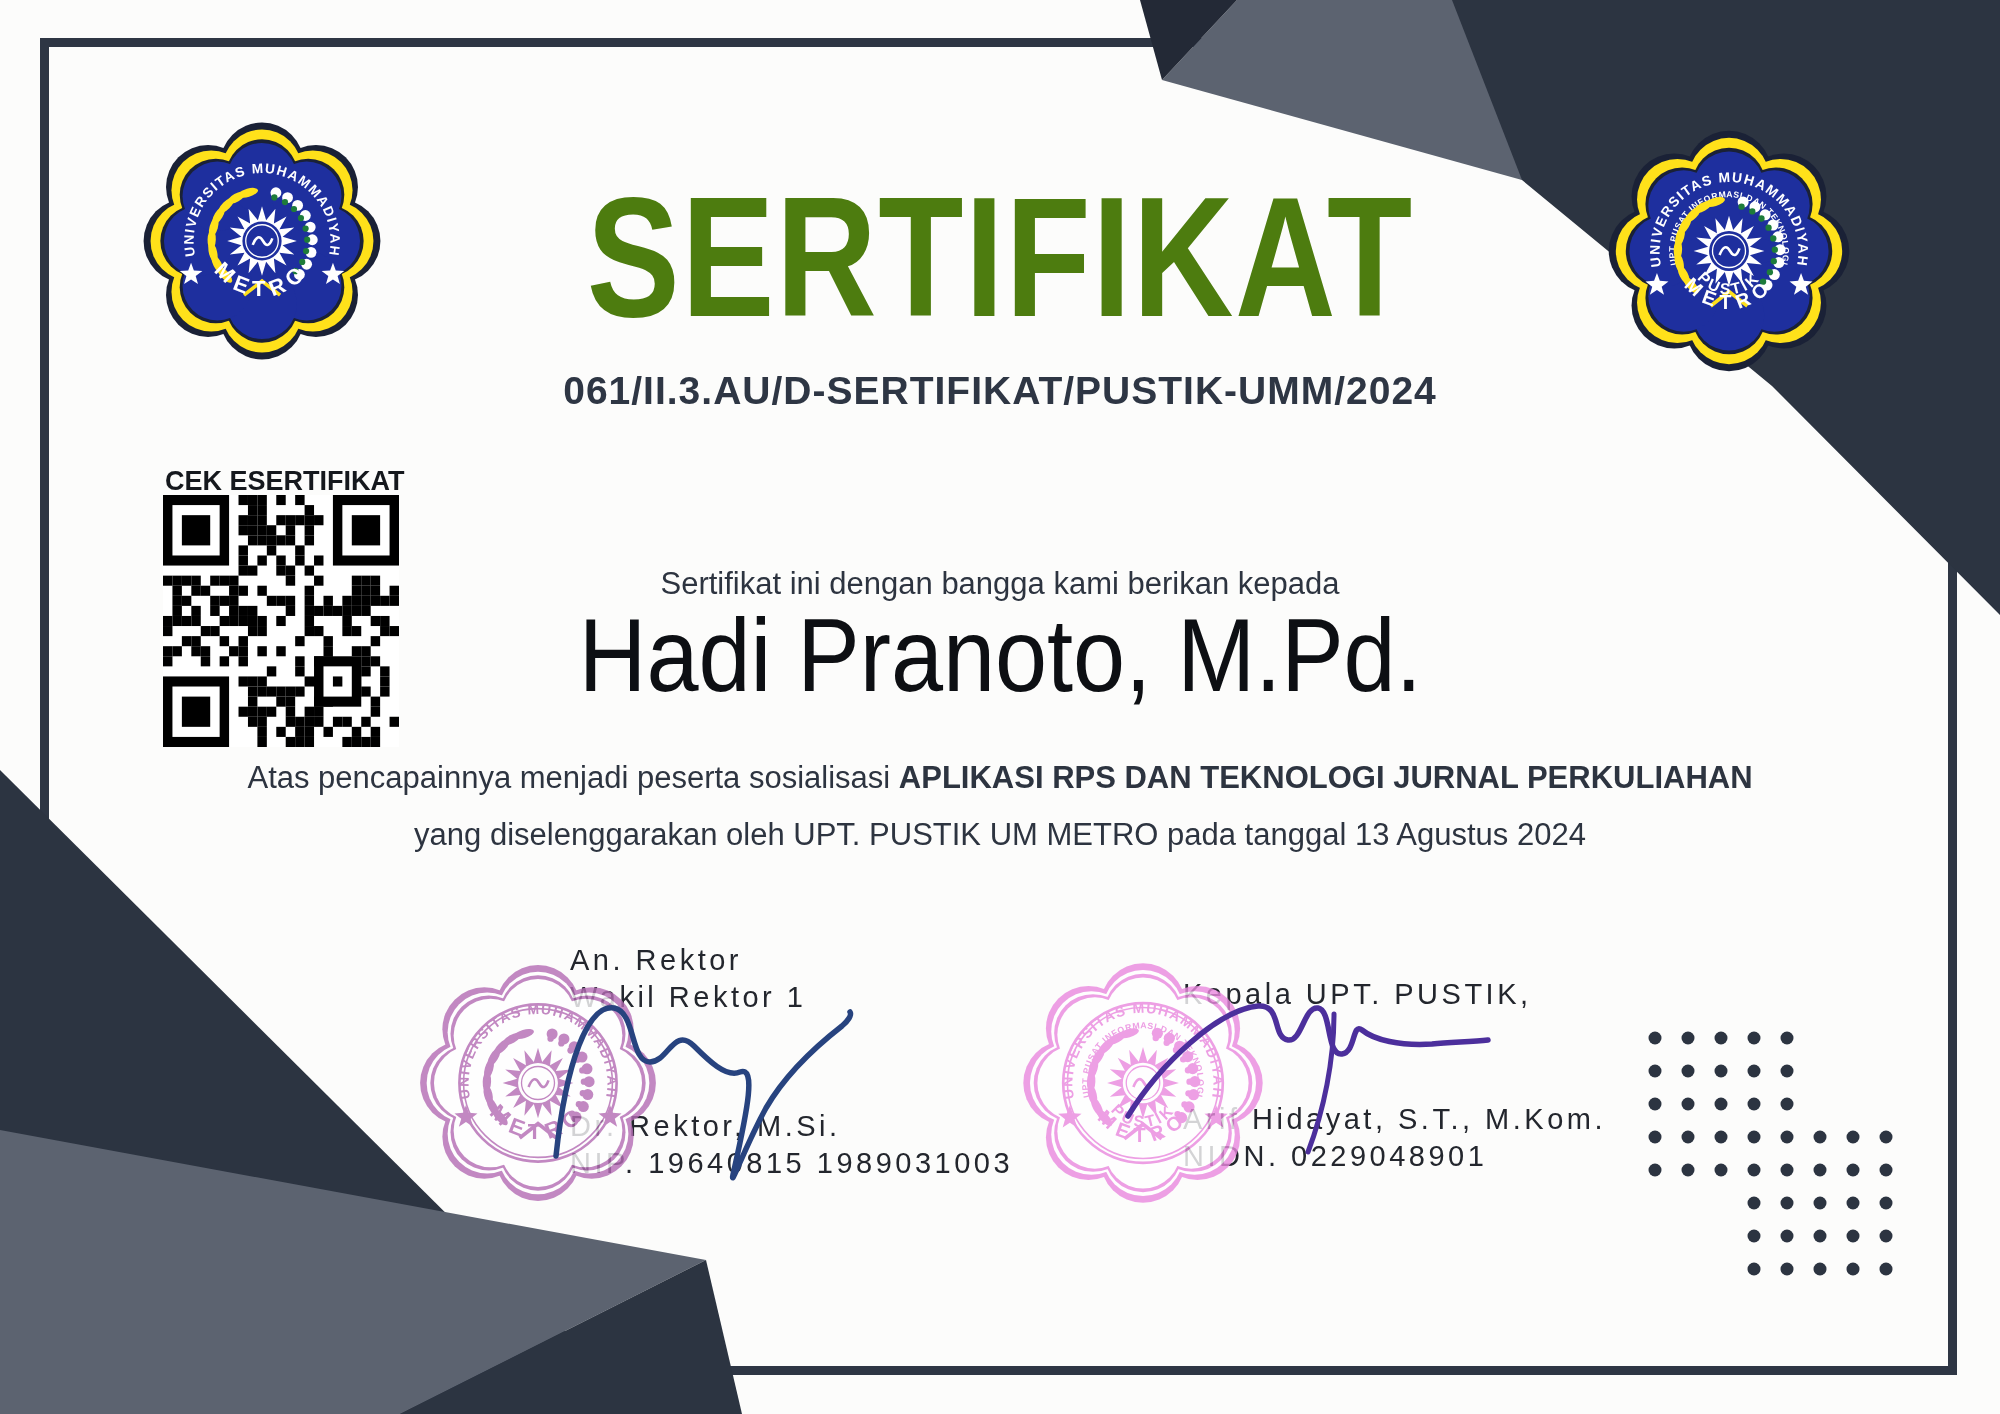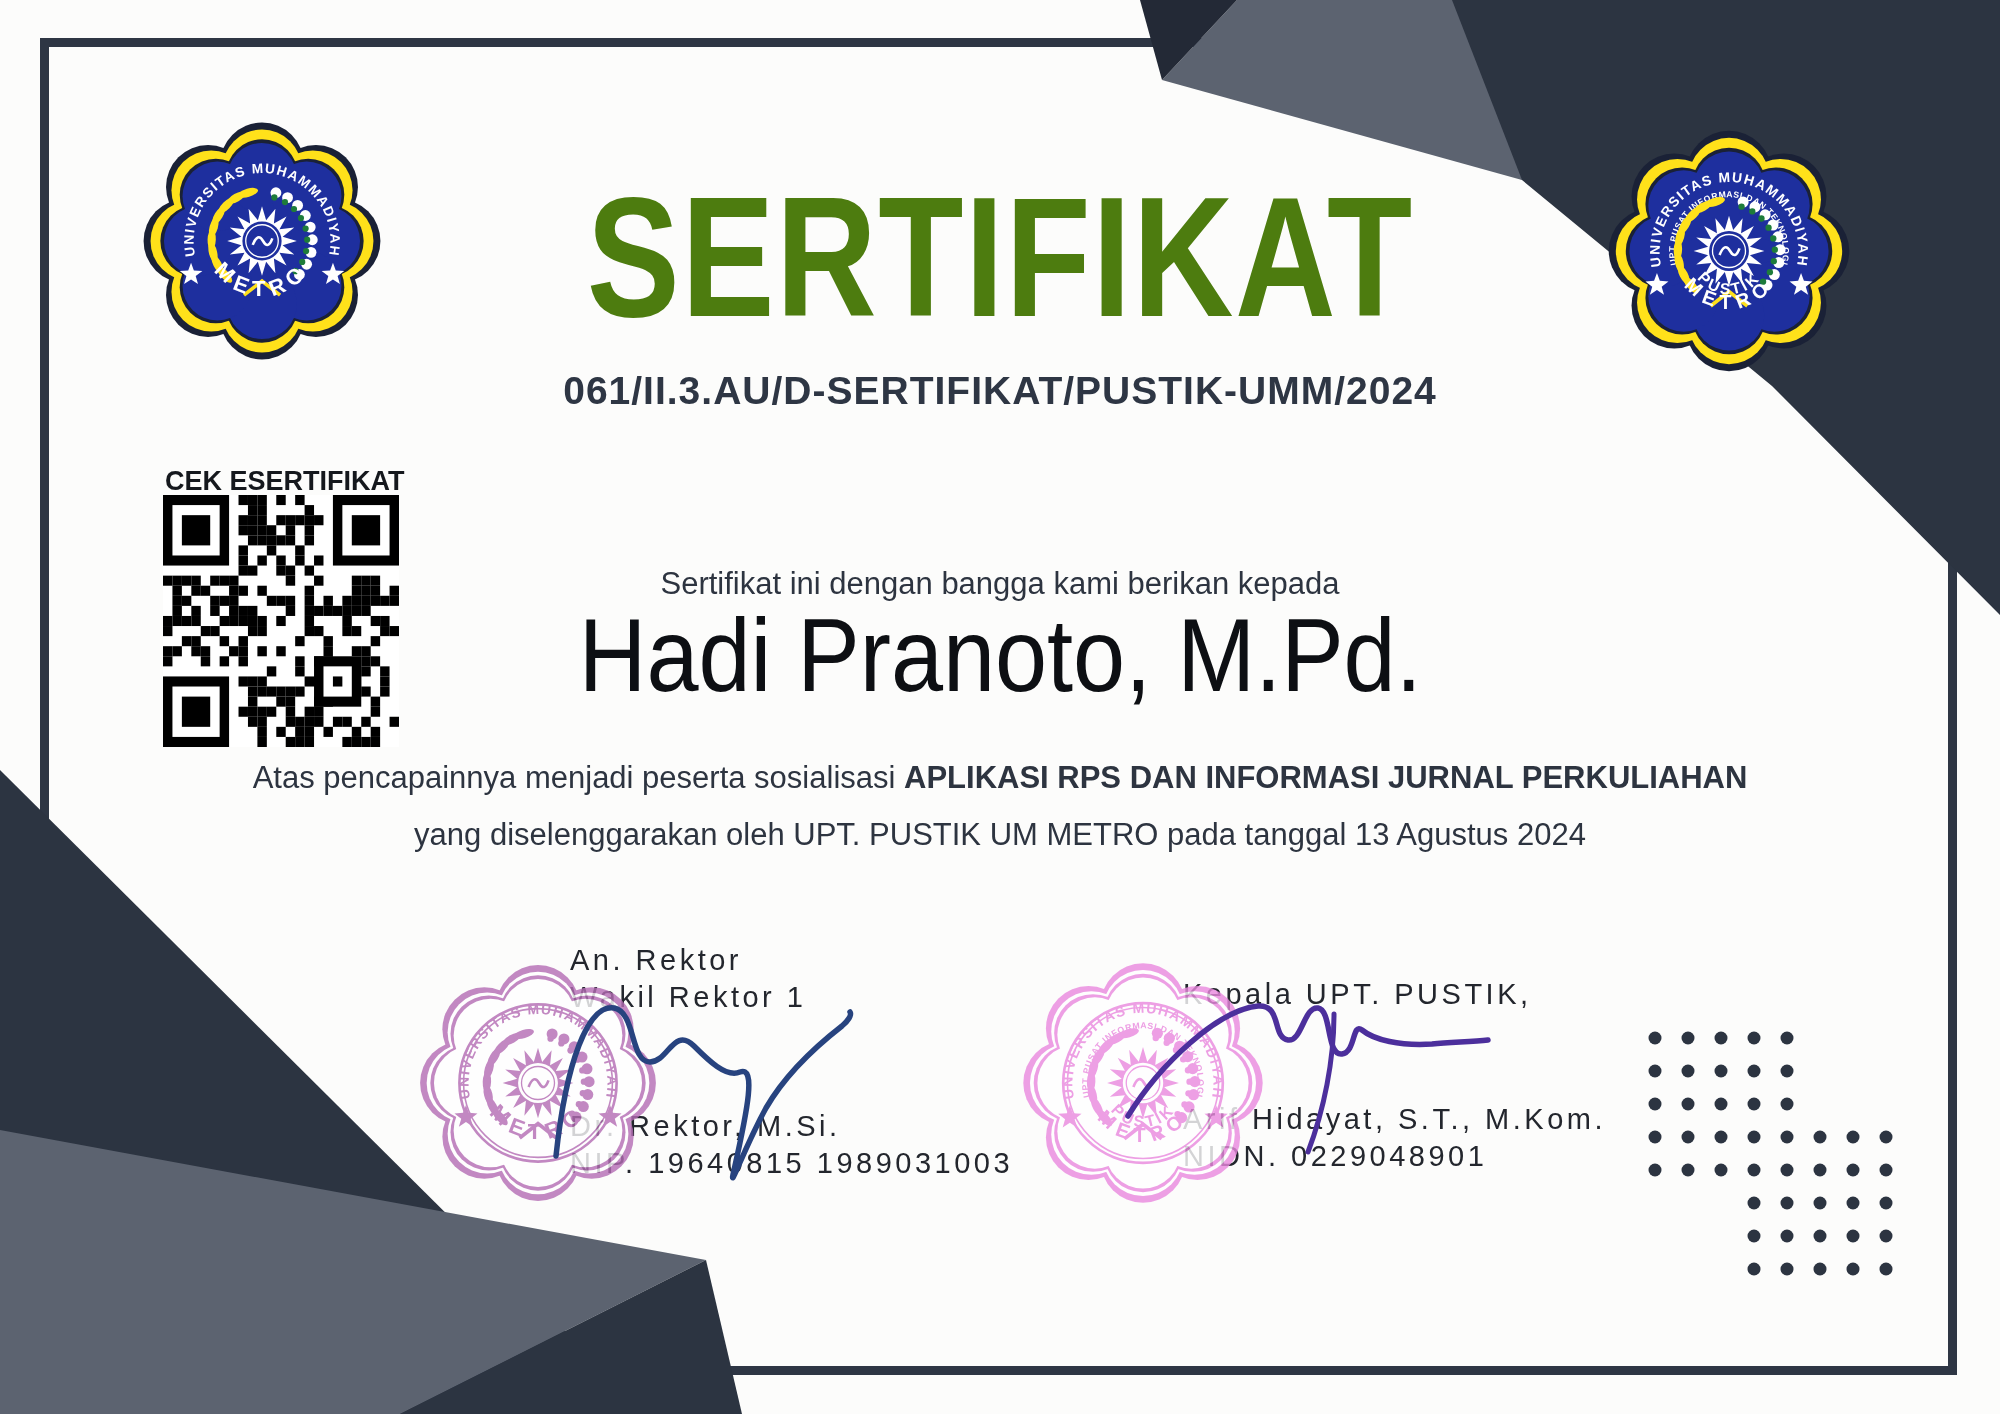--- a/index.html
+++ b/index.html
@@ -474,21 +474,21 @@
         <rect x="0" y="174.6" width="67.89999999999999" height="67.89999999999999" fill="#000"></rect>
         <rect x="9.7" y="184.29999999999998" width="48.5" height="48.5" fill="#fff"></rect>
         <rect x="19.4" y="194" width="29.099999999999998" height="29.099999999999998" fill="#000"></rect>
         <rect x="155.2" y="155.2" width="48.5" height="48.5" fill="#000"></rect>
         <rect x="164.89999999999998" y="164.89999999999998" width="29.099999999999998" height="29.099999999999998" fill="#fff"></rect>
         <rect x="174.6" y="174.6" width="9.7" height="9.7" fill="#000"></rect>
       </svg></div>
 
   <div class="centercol intro">Sertifikat ini dengan bangga kami berikan kepada</div>
   <div class="centercol recipient"><span>Hadi Pranoto, M.Pd.</span></div>
-  <div class="centercol desc d1"><span>Atas pencapainnya menjadi peserta sosialisasi </span><b>APLIKASI RPS DAN INFORMASI JURNAL PERKULIAHAN</b></div>
+  <div class="centercol desc d1"><span>Atas pencapainnya menjadi peserta sosialisasi </span><b>APLIKASI RPS DAN TEKNOLOGI JURNAL PERKULIAHAN</b></div>
   <div class="centercol desc d2">yang diselenggarakan oleh UPT. PUSTIK UM METRO pada tanggal 13 Agustus 2024</div>
 
   <div class="stamp" id="stamp-left" style="left:407px;top:952px;width:262px;height:262px;"><svg viewBox="-50 -50 100 100" width="100%" height="100%">
         <circle r="36.0" fill="#b46cb4"></circle>
         <circle cx="29.0" cy="0.0" r="16.0" fill="#b46cb4"></circle>
         <circle cx="20.5" cy="20.5" r="16.0" fill="#b46cb4"></circle>
         <circle cx="0.0" cy="29.0" r="16.0" fill="#b46cb4"></circle>
         <circle cx="-20.5" cy="20.5" r="16.0" fill="#b46cb4"></circle>
         <circle cx="-29.0" cy="0.0" r="16.0" fill="#b46cb4"></circle>
         <circle cx="-20.5" cy="-20.5" r="16.0" fill="#b46cb4"></circle>

